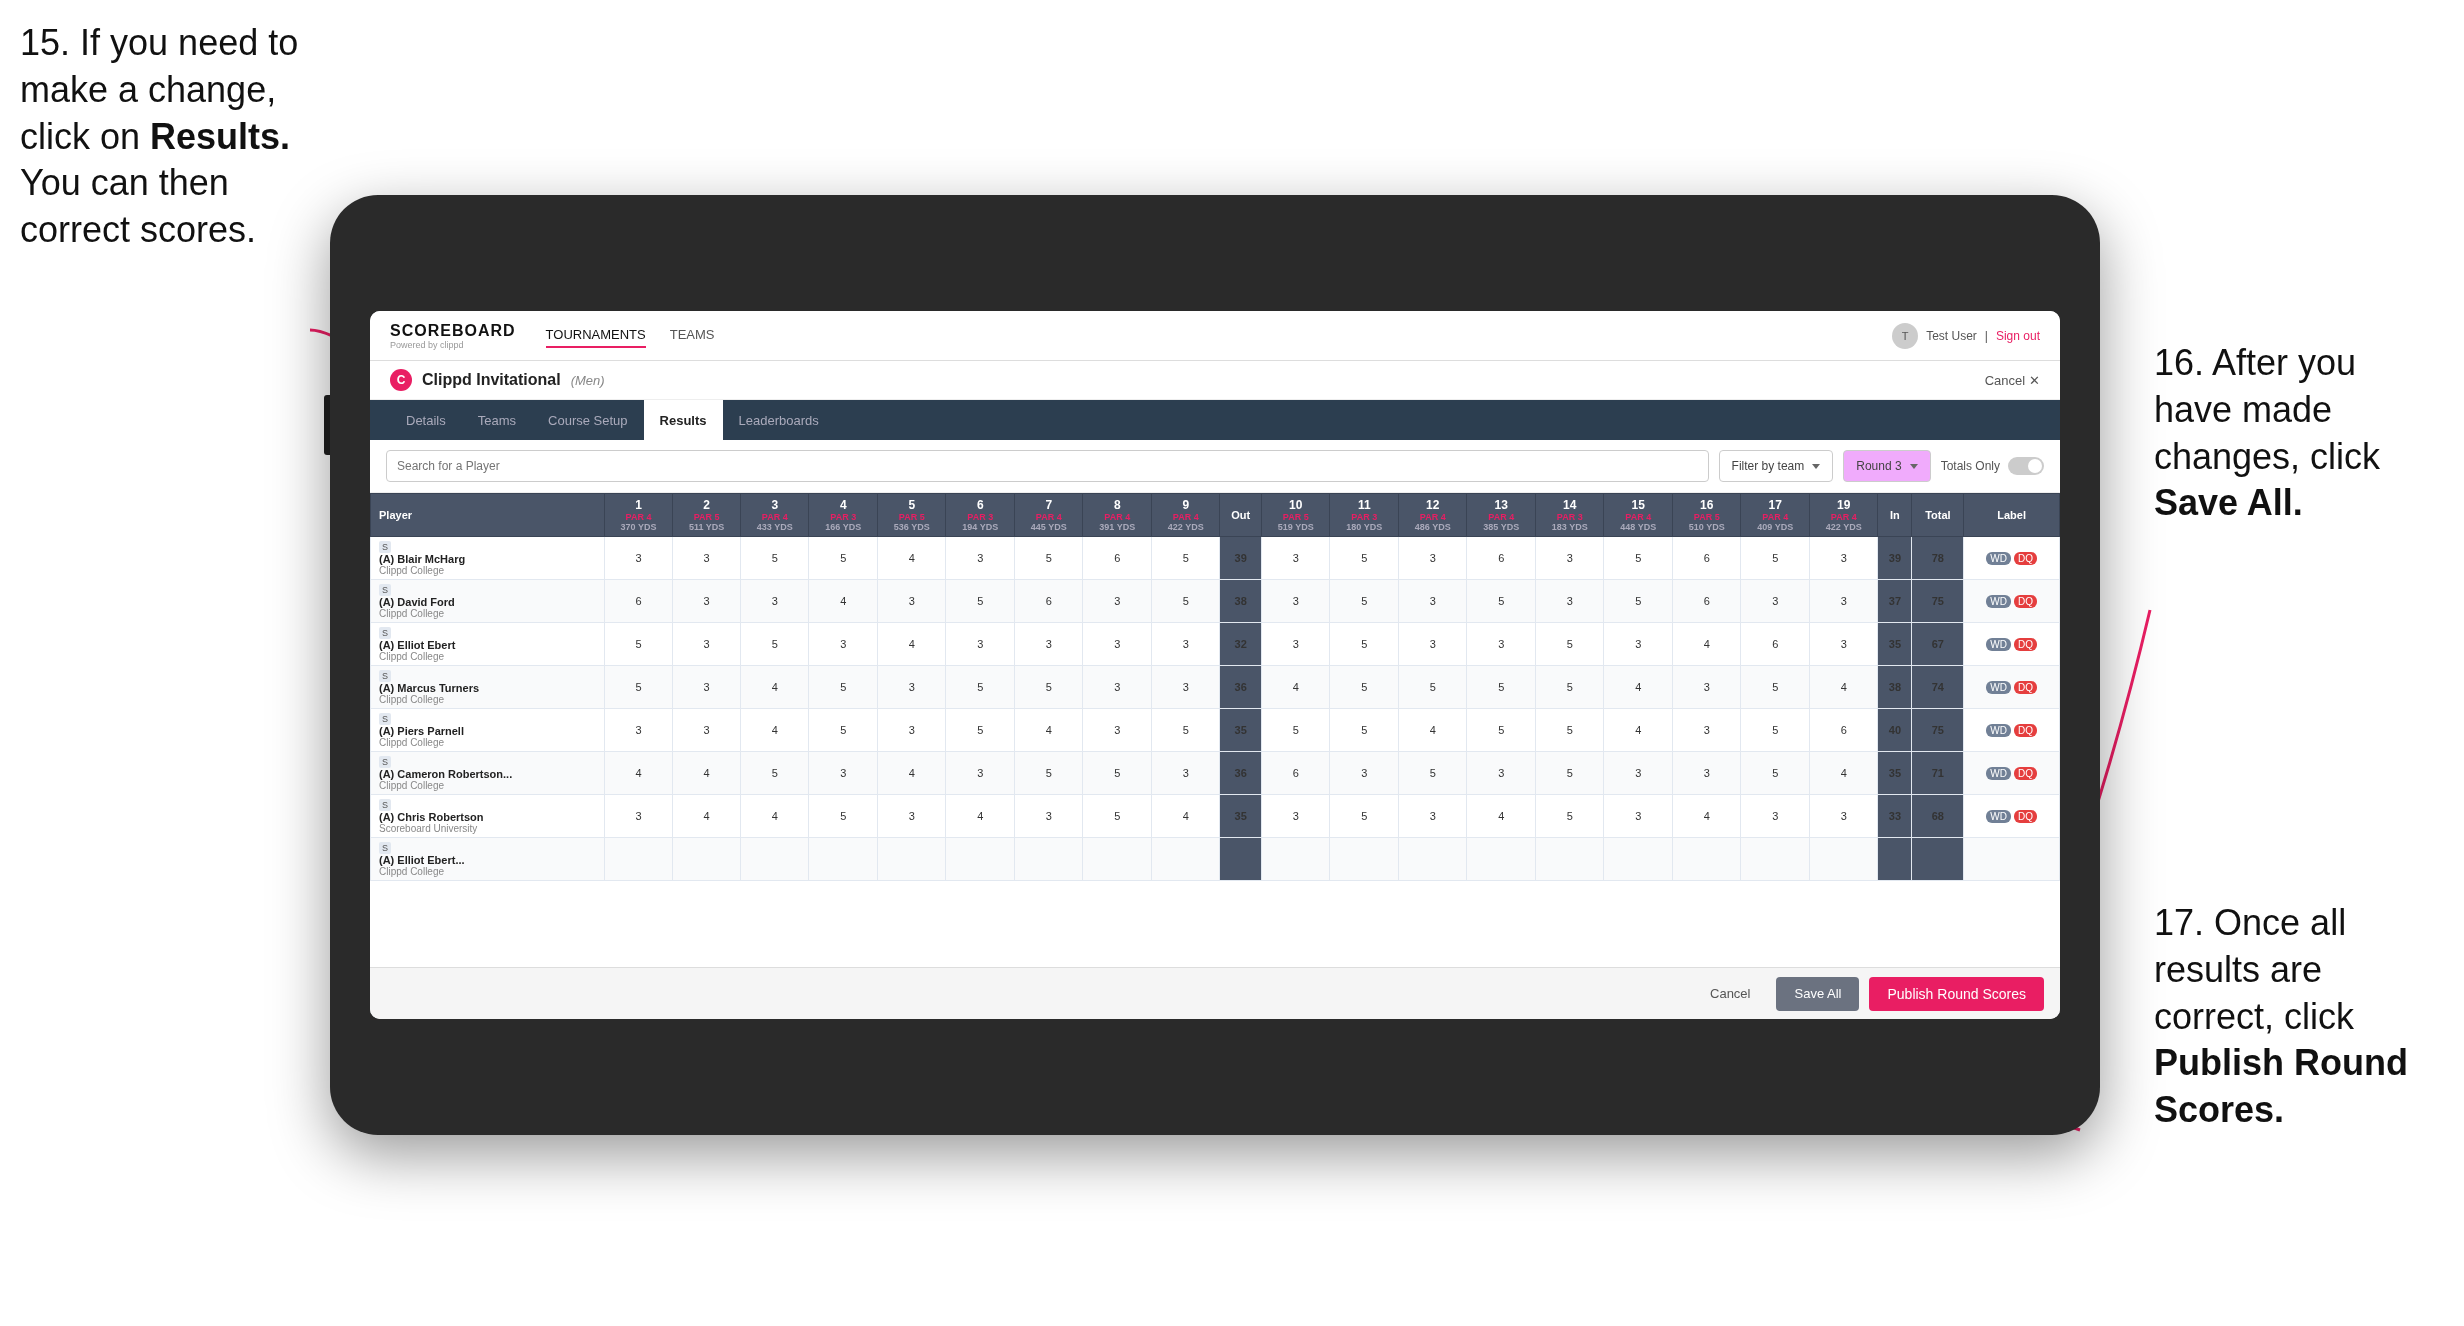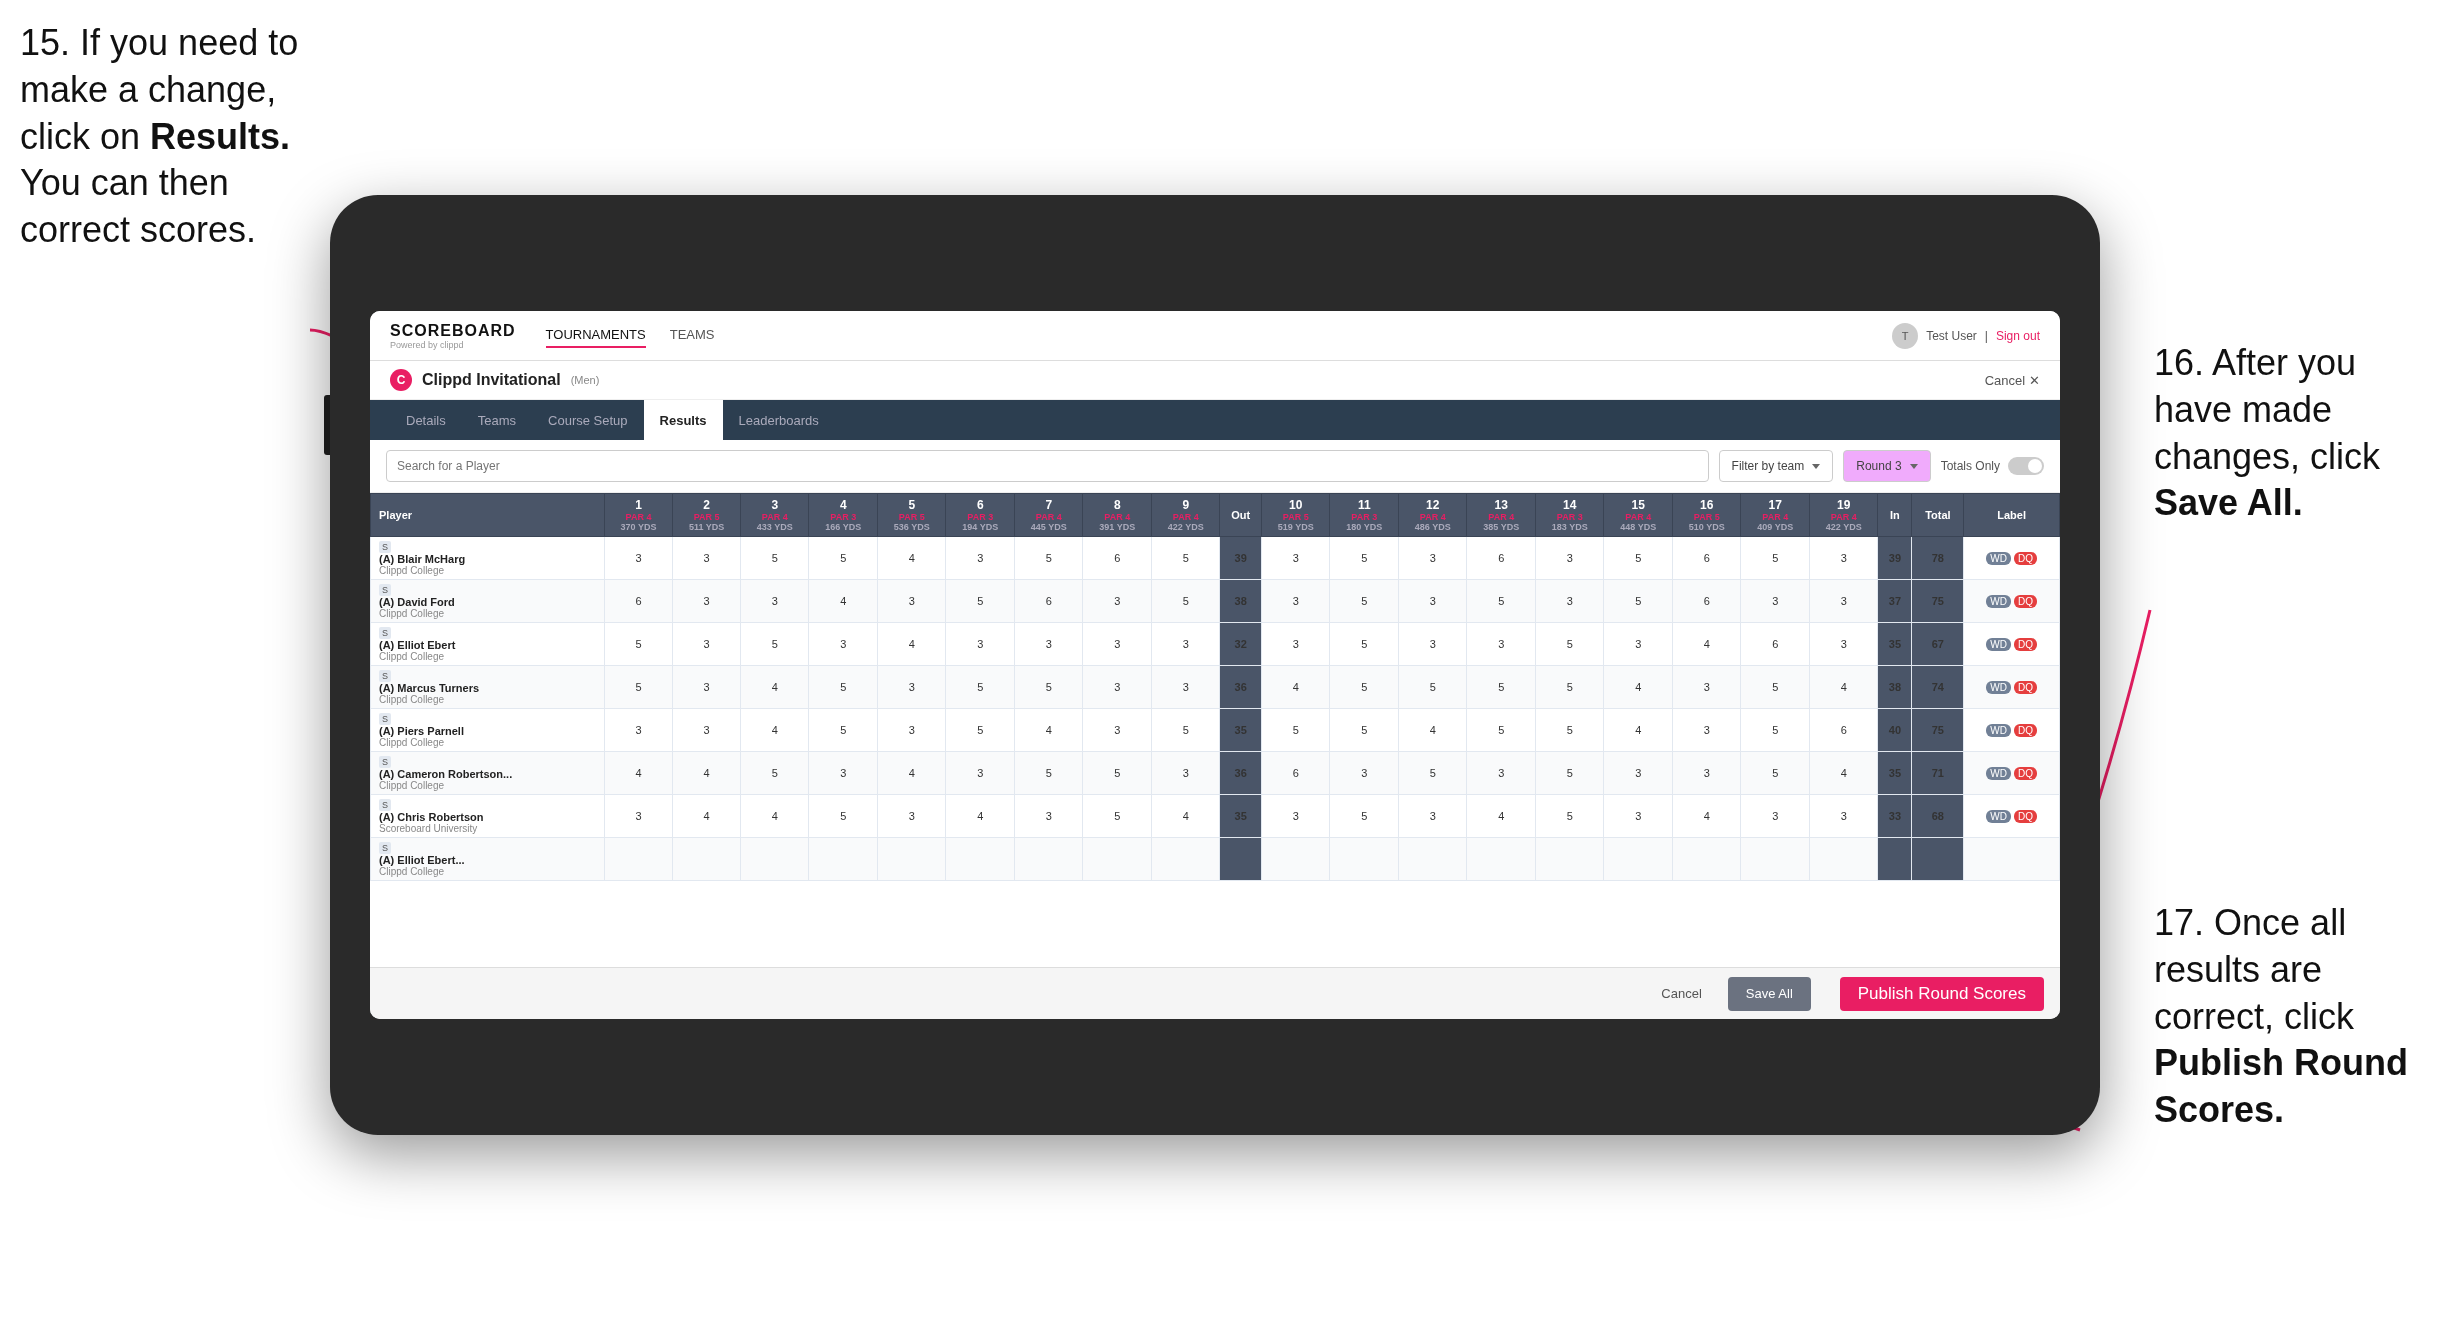--- a/index.html
+++ b/index.html
@@ -176,22 +176,23 @@
       font-weight: 700;
     }
 
     .tournament-name {
       font-size: 16px;
       font-weight: 600;
       color: #222;
     }
 
     .tournament-subtitle {
-      font-size: 11px;
+      font-size: 13px;
       color: #888;
+      font-style: italic;
     }
 
     .cancel-btn {
       font-size: 13px;
       color: #555;
       cursor: pointer;
       display: flex;
       align-items: center;
       gap: 4px;
     }
@@ -450,25 +451,24 @@
       cursor: pointer;
       font-weight: 500;
     }
 
     .btn-publish {
       height: 34px;
       padding: 0 18px;
       border: none;
       background: #e91e63;
       color: #fff;
-      font-size: 17px;
+      font-size: 14px;
       border-radius: 4px;
       cursor: pointer;
       font-weight: 500;
-      margin-left: 19px;
     }
 
     .chevron-down {
       display: inline-block;
       width: 0;
       height: 0;
       border-left: 4px solid transparent;
       border-right: 4px solid transparent;
       border-top: 5px solid #666;
       margin-left: 2px;

